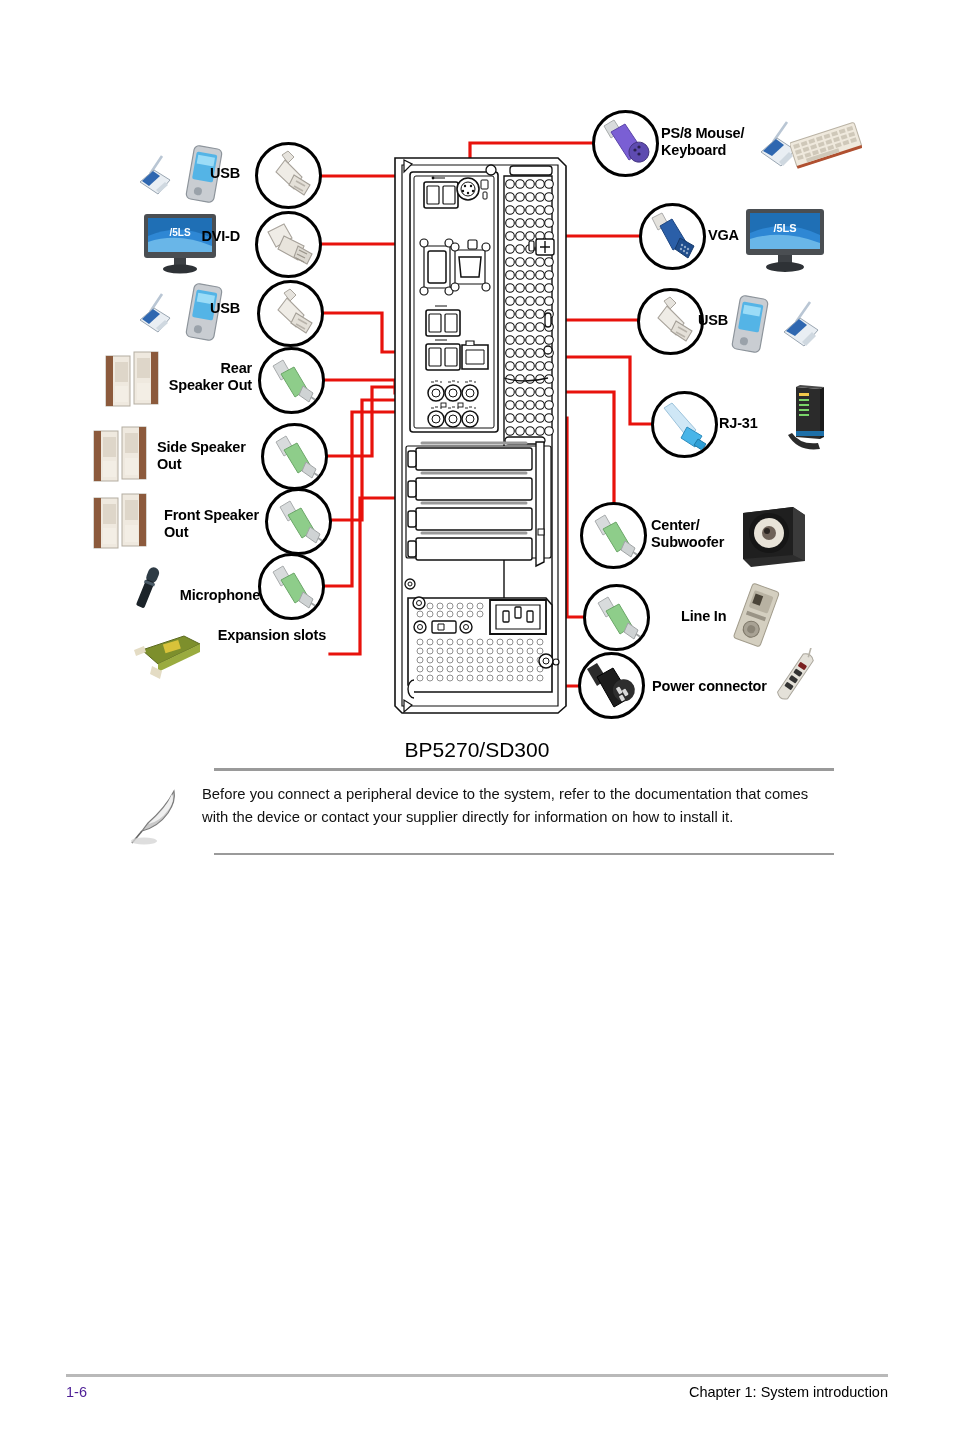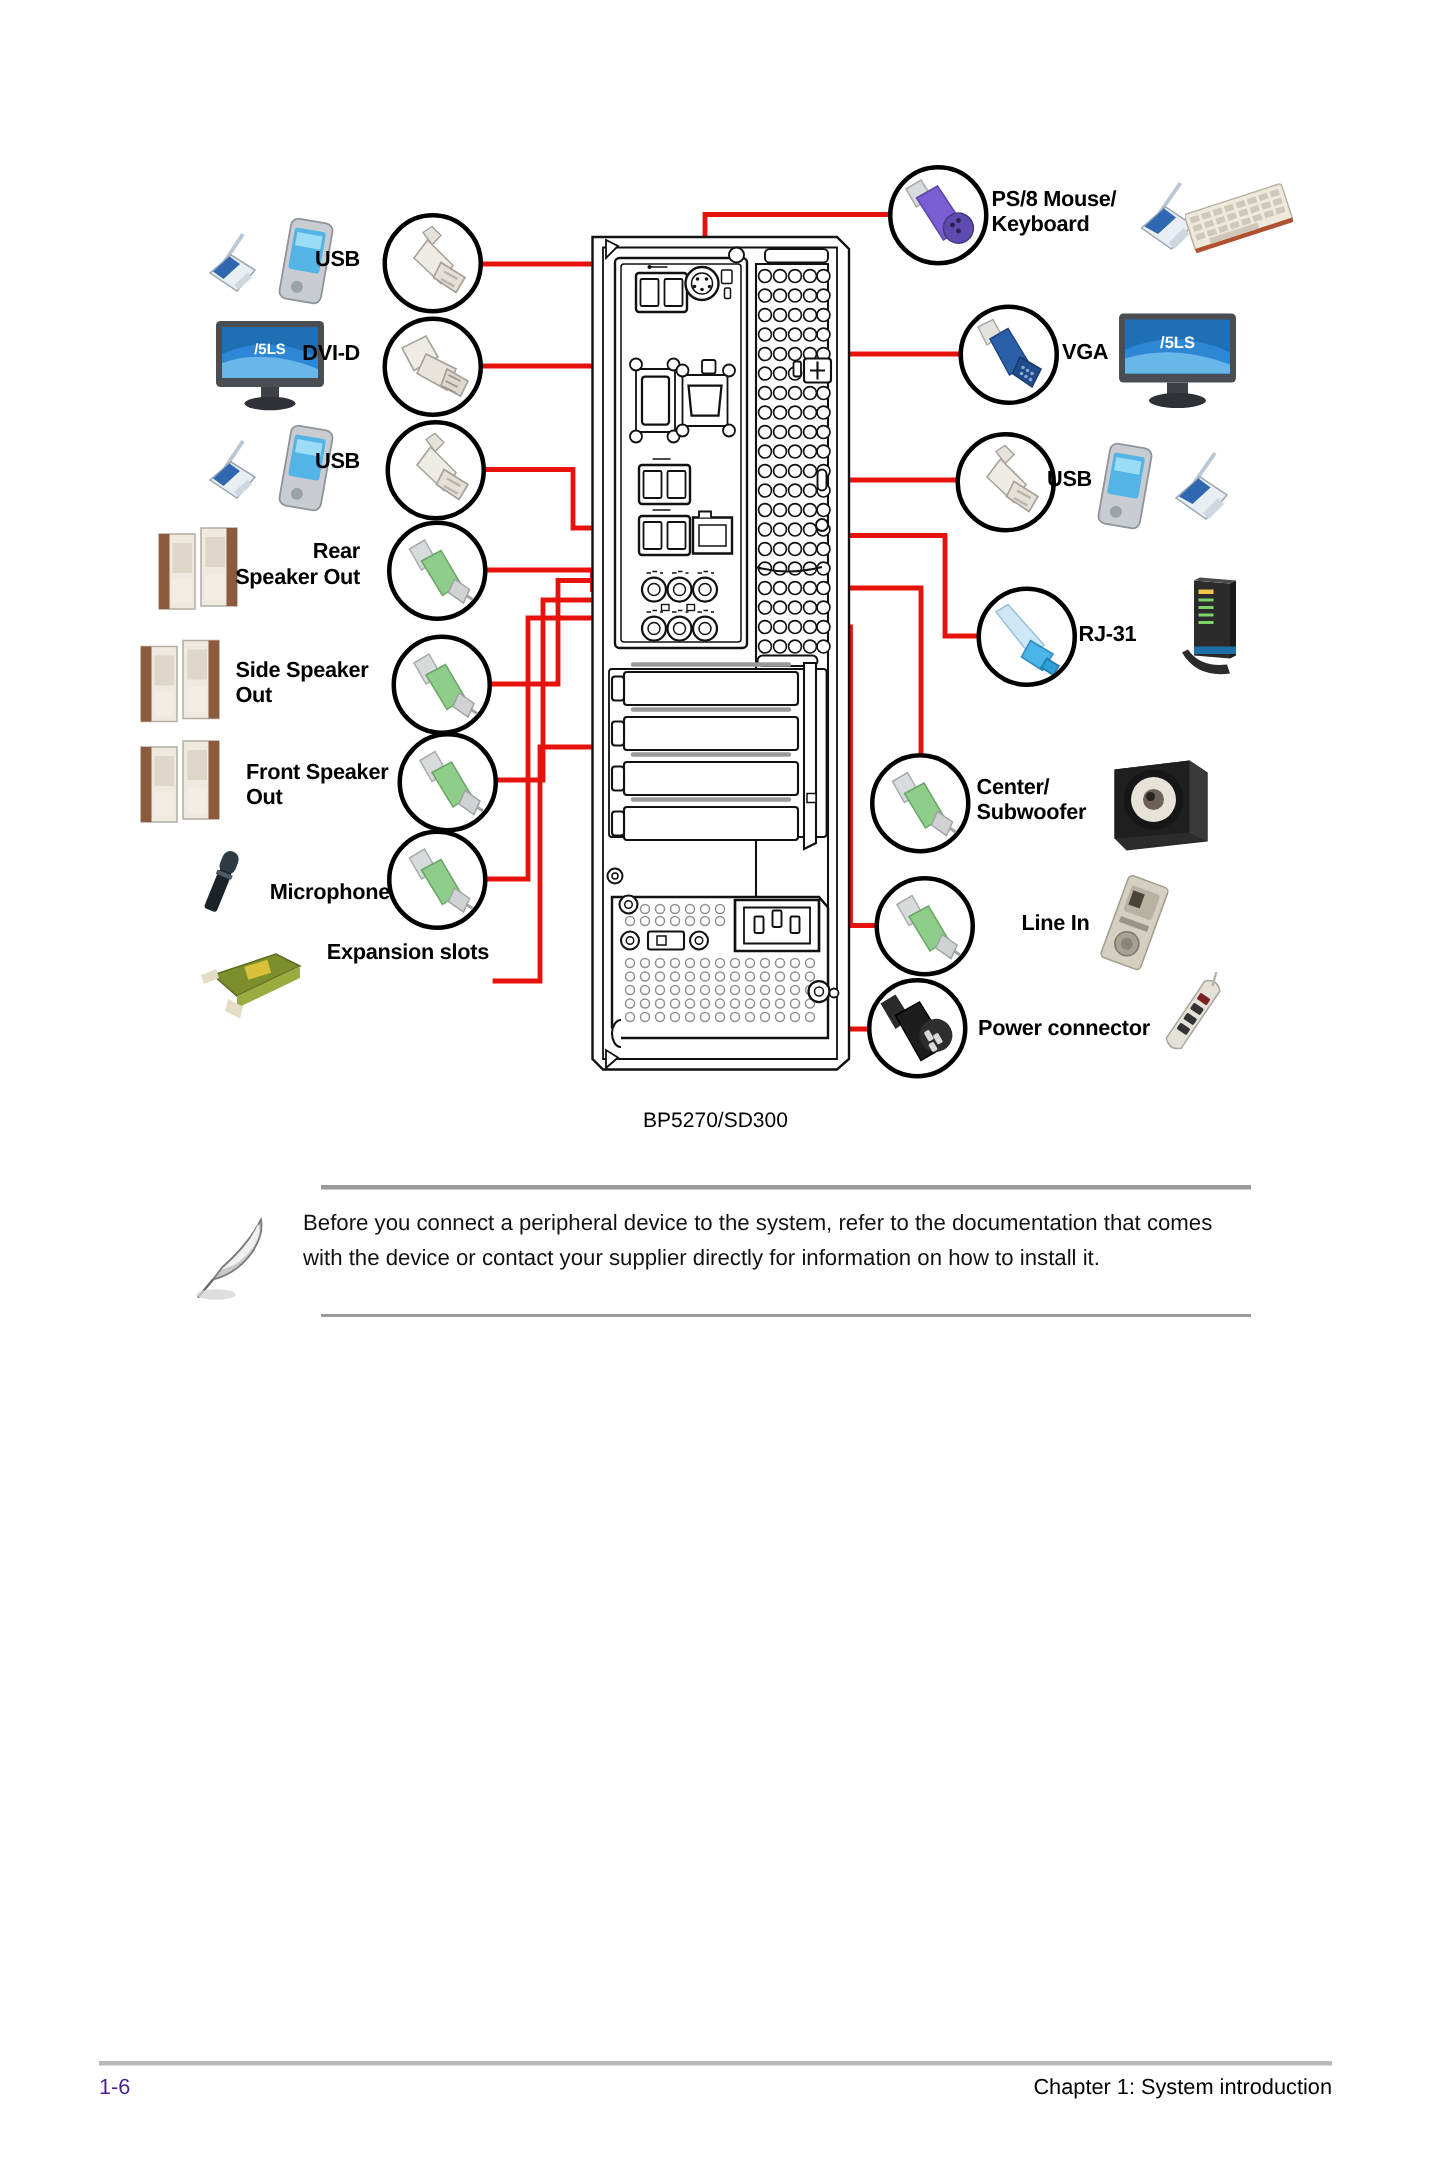--- a/index.html
+++ b/index.html
@@ -21,24 +21,24 @@
        letter-spacing:-0.2px;white-space:pre-line;}
   .lbl.r{text-align:left;}
   .lbl.l{text-align:right;}
 
   
   .periph{position:absolute;}
   .periph svg{display:block;}
 
   
   #model-caption{position:absolute;left:0;top:738px;width:954px;text-align:center;
-     font-size:14px;color:#000;font-family:"Liberation Sans", sans-serif;}
+     font-size:21px;color:#000;font-family:"Liberation Sans", sans-serif;}
 
   
-  #note{position:absolute;left:128px;top:790px;width:706px;}
+  #note{position:absolute;left:128px;top:768px;width:706px;}
   #note .rule{height:2.5px;background:#9a9a9a;width:620px;margin-left:86px;}
   #note .body{display:flex;align-items:flex-start;}
   #note .icon{width:72px;flex:0 0 72px;padding-top:14px;}
   #note .txt{font-size:14.8px;line-height:23px;color:#111;padding:12px 4px 14px 2px;}
 
   
   #footer-rule{position:absolute;left:66px;top:1374px;width:822px;height:3px;background:#b9b9b9;}
   #footer-left{position:absolute;left:66px;top:1384px;font-size:14.5px;color:#4c1d95;}
   #footer-right{position:absolute;right:66px;top:1384px;font-size:14.5px;color:#000;text-align:right;}
 </style>
@@ -513,21 +513,21 @@
         <rect x="2" y="6" width="24" height="50" fill="#efe9df" stroke="#b4ada1" stroke-width="1"></rect>
         <rect x="2" y="6" width="7" height="50" fill="#8c5a3c"></rect>
         <rect x="11" y="12" width="13" height="20" fill="#ded6c9"></rect>
         <rect x="11" y="36" width="13" height="16" fill="#f3eee5"></rect>
         <rect x="30" y="2" width="24" height="52" fill="#efe9df" stroke="#b4ada1" stroke-width="1"></rect>
         <rect x="47" y="2" width="7" height="52" fill="#8c5a3c"></rect>
         <rect x="33" y="8" width="13" height="20" fill="#ded6c9"></rect>
         <rect x="33" y="33" width="13" height="17" fill="#f3eee5"></rect>
       </svg>
     </div>
-    <div class="lbl l" style="left:78px;top:360px;width:162px;">Rear
+    <div class="lbl l" style="left:90px;top:360px;width:162px;">Rear
 Speaker Out</div>
     <div class="bubble" style="left:258px;top:347px;width:67px;height:67px;">
       <svg width="67" height="67" viewBox="0 0 67 67">
         <path d="M12 16 L22 10 L30 24 L20 30 Z" fill="#d8dbdc" stroke="#a8acad" stroke-width="1"></path>
         <path d="M20 24 L33 17 L46 39 L34 47 Z" fill="#8ecd8a" stroke="#6ba668" stroke-width="1"></path>
         <path d="M42 36 L52 43 L48 52 L38 45 Z" fill="#cfd3d4" stroke="#a0a4a5" stroke-width="1"></path>
         <path d="M50 47 L56 51" stroke="#a0a4a5" stroke-width="2"></path>
       </svg>
     </div>
 

